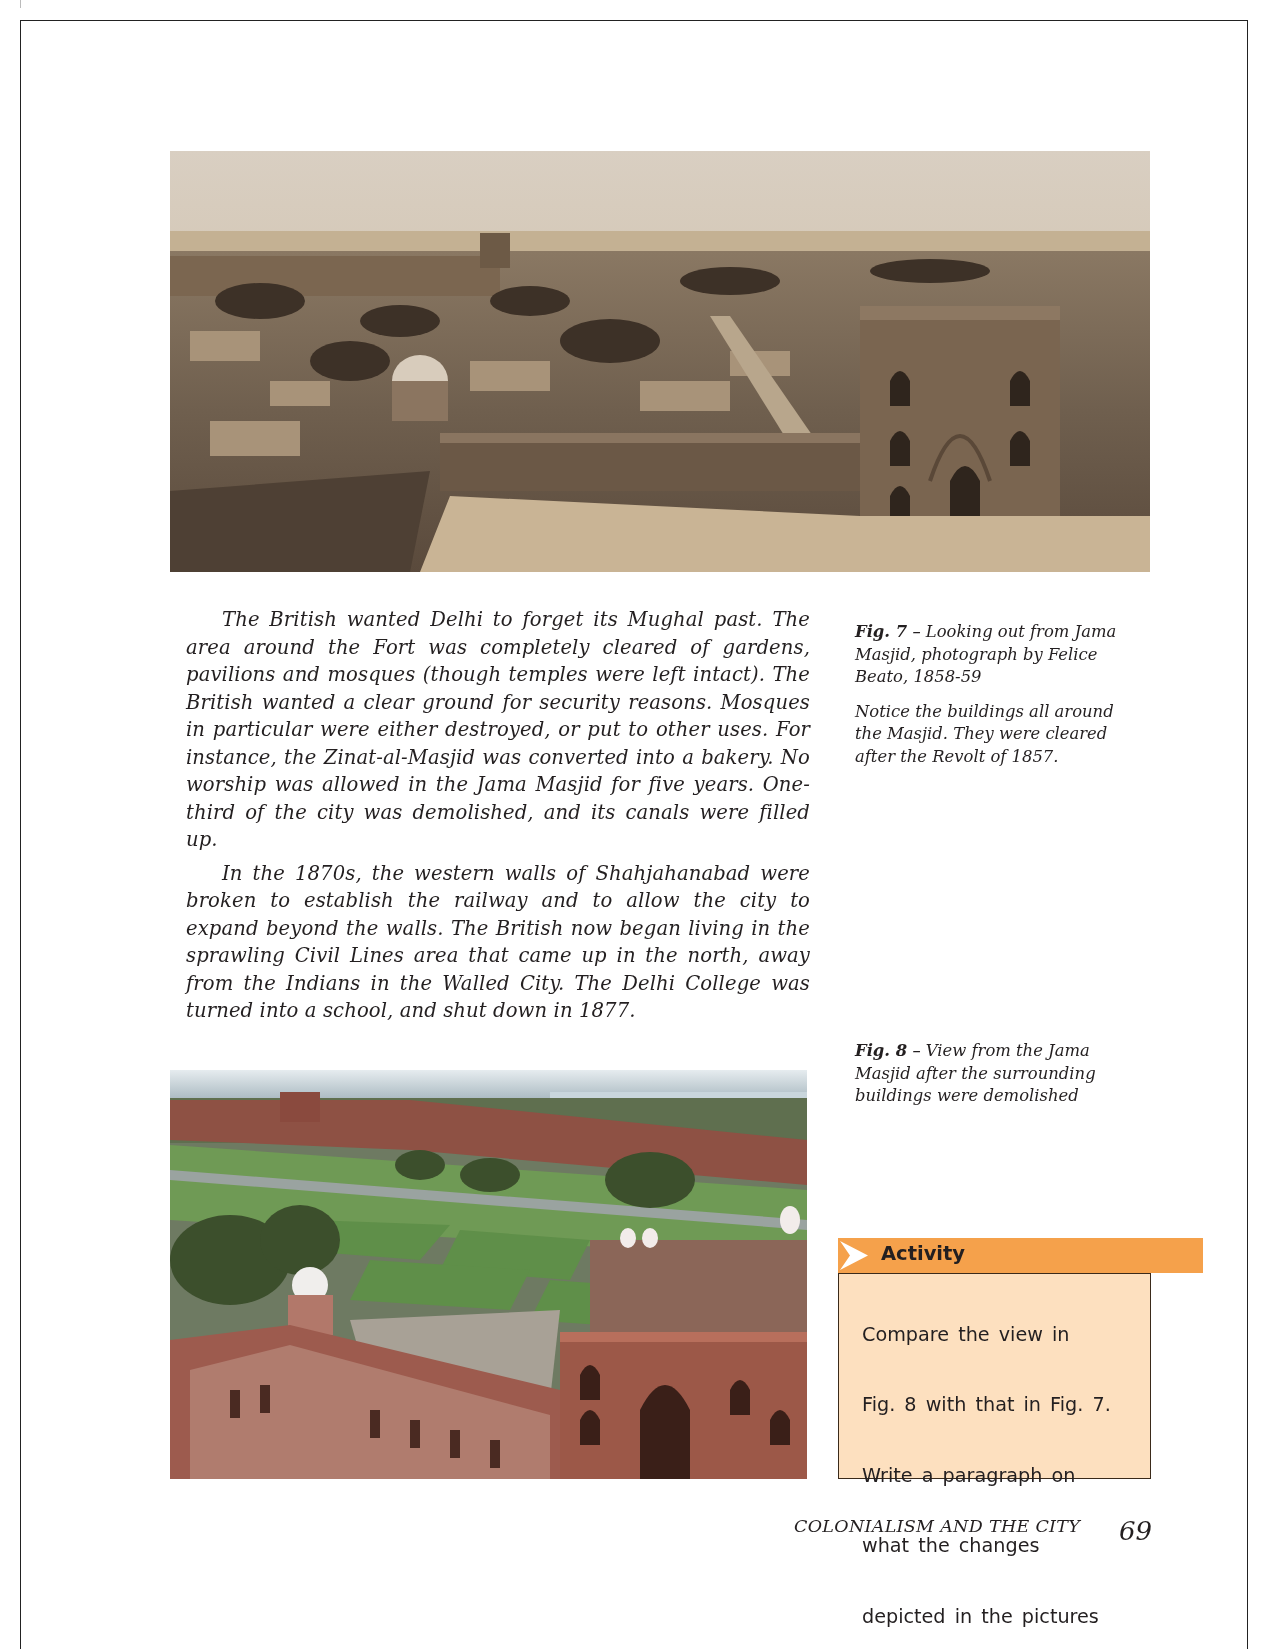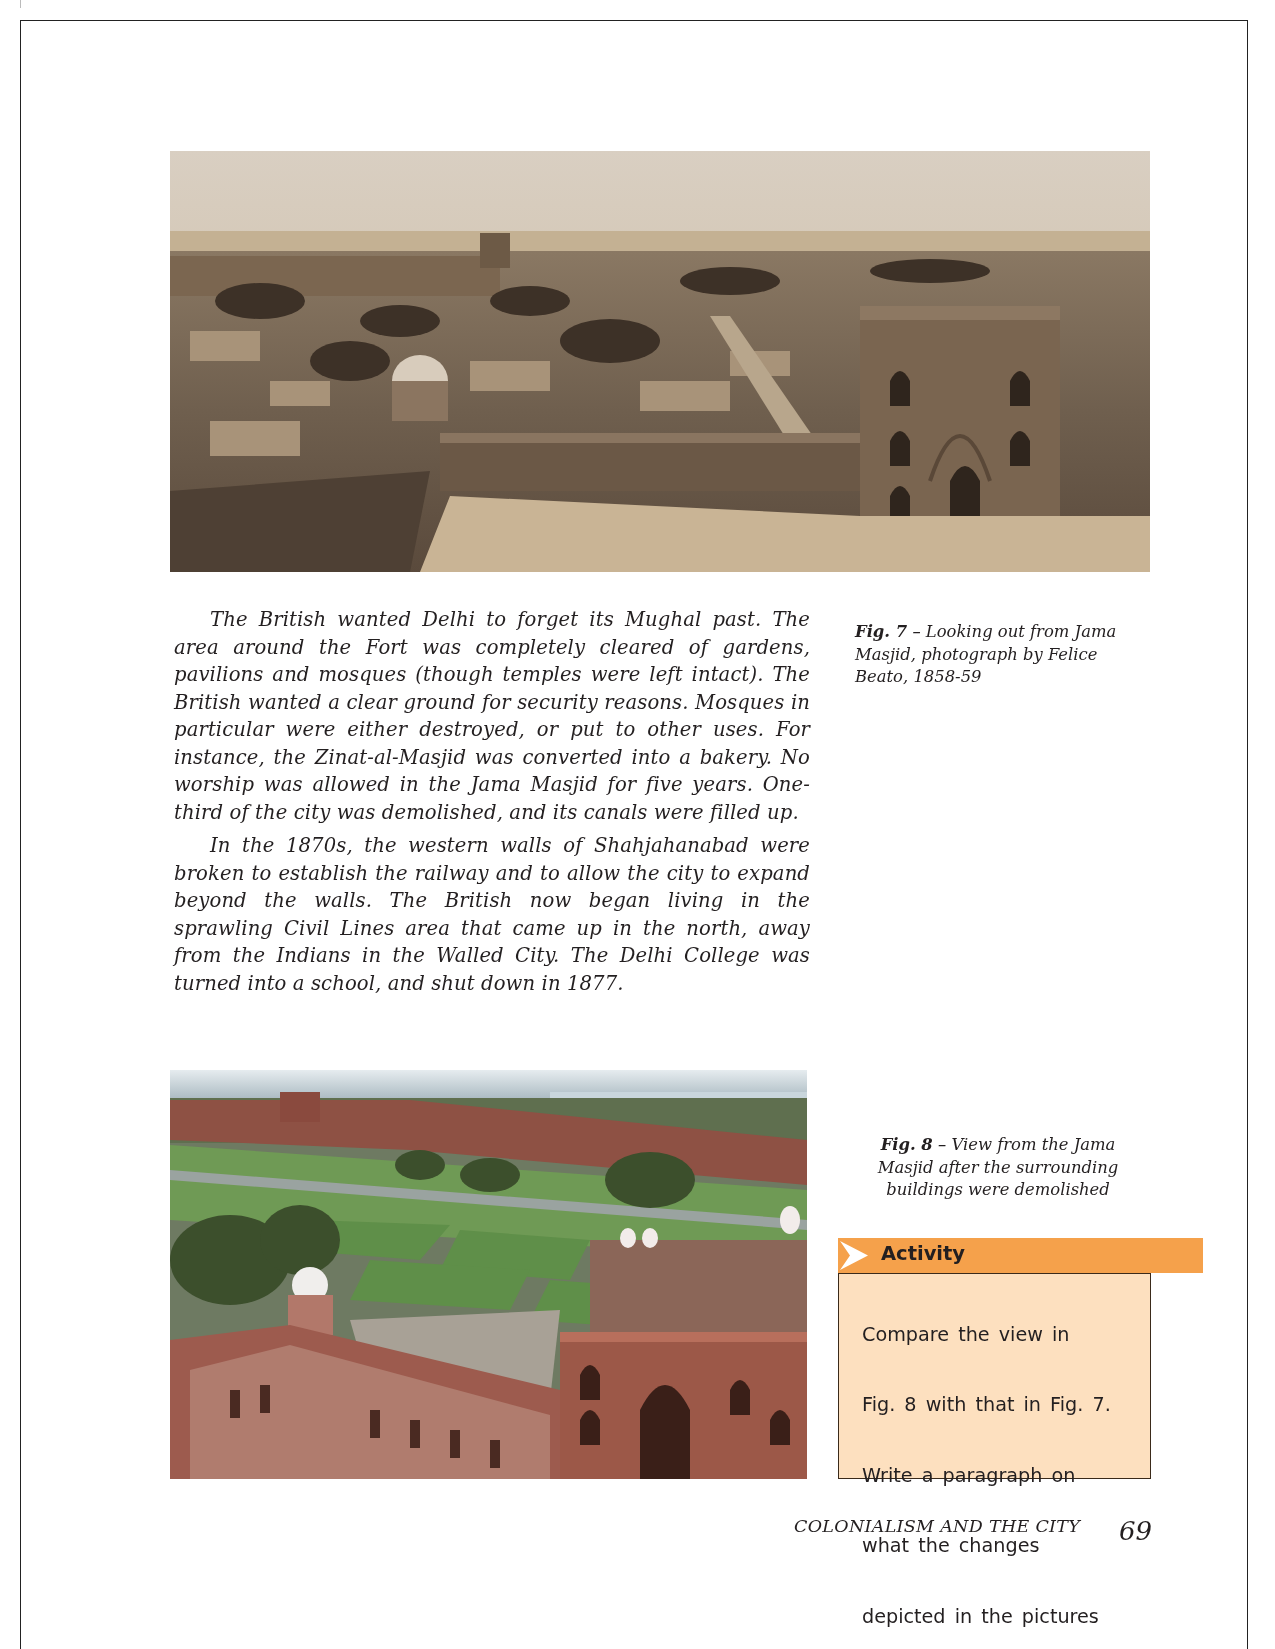--- a/index.html
+++ b/index.html
@@ -6,28 +6,28 @@
   body { width: 1275px; height: 1649px; position: relative; overflow: hidden; font-family: "DejaVu Serif", serif; color: #231f20; }
   .page-frame { position: absolute; left: 20px; top: 20px; width: 1228px; height: 1640px; border-left: 1.5px solid #222; border-top: 1.5px solid #222; border-right: 1.5px solid #222; box-sizing: border-box; }
   .crop-mark { position: absolute; left: 20px; top: 0; width: 1px; height: 8px; background: #bbb; }
 
   .photo { position: absolute; overflow: hidden; }
   #fig7 { left: 170px; top: 151px; width: 980px; height: 421px; }
   #fig8 { left: 170px; top: 1070px; width: 637px; height: 409px; }
   .photo svg { width: 100%; height: 100%; display: block; }
 
   .body-text { position: absolute; left: 170px; top: 606px; width: 640px; font-family: "DejaVu Serif", serif; font-style: italic; font-size: 19.6px; line-height: 27.5px; text-align: justify; color: #231f20; letter-spacing: 0.1px; }
-  .body-text p { margin: 0 0 6px 4px; text-indent: 36px; }
+  .body-text p { margin: 0 0 6px 16px; text-indent: 36px; }
 
   .caption { position: absolute; left: 843px; width: 310px; font-family: "DejaVu Serif", serif; font-style: italic; font-size: 16.4px; line-height: 22.5px; color: #231f20; }
   .caption .fig-num { font-style: italic; font-weight: bold; }
   .caption p { margin: 12px; }
   .caption .note { margin-top: 5px; }
   #cap7 { top: 609px; }
-  #cap8 { top: 1122px; text-align: center; }
+  #cap8 { top: 1028px; }
 
   .activity { position: absolute; left: 838px; top: 1238px; width: 365px; height: 241px; }
   .activity-header { height: 35px; background: #f5a14b; position: relative; }
   .activity-arrow { position: absolute; left: 2px; top: 3px; width: 28px; height: 29px; }
   .activity-title { position: absolute; left: 43px; top: 4px; font-family: "DejaVu Sans", sans-serif; font-weight: bold; font-size: 19.5px; color: #231f20; }
   .activity-body { position: absolute; top: 35px; left: 0; width: 313px; height: 206px; background: #fde0bf; border: 1px solid #3a2a1a; box-sizing: border-box; padding: 4px 10px 0 23px; font-family: "DejaVu Sans", sans-serif; font-size: 19.2px; line-height: 27.4px; color: #231f20; }
   .activity-body span { display: block; white-space: nowrap; word-spacing: 3px; margin-top: 43px; }
 
   .footer { position: absolute; top: 1516px; left: 790px; width: 362px; height: 26px; font-family: "DejaVu Serif", serif; font-style: italic; font-size: 17.5px; color: #231f20; }
   .footer-title { position: absolute; left: 4px; top: 0; letter-spacing: 0.3px; text-align: center; }
@@ -103,20 +103,21 @@
   </svg>
 </div>
 
 <div class="body-text">
   <p>The British wanted Delhi to forget its Mughal past. The area around the Fort was completely cleared of gardens, pavilions and mosques (though temples were left intact). The British wanted a clear ground for security reasons. Mosques in particular were either destroyed, or put to other uses. For instance, the Zinat-al-Masjid was converted into a bakery. No worship was allowed in the Jama Masjid for five years. One-third of the city was demolished, and its canals were filled up.</p>
   <p>In the 1870s, the western walls of Shahjahanabad were broken to establish the railway and to allow the city to expand beyond the walls. The British now began living in the sprawling Civil Lines area that came up in the north, away from the Indians in the Walled City. The Delhi College was turned into a school, and shut down in 1877.</p>
 </div>
 
 <div class="caption" id="cap7">
   <p><span class="fig-num">Fig. 7</span> <span>– Looking out from Jama Masjid, photograph by Felice Beato, 1858-59</span></p>
+  <p class="note">Notice the buildings all around the Masjid. They were cleared after the Revolt of 1857.</p>
 </div>
 
 <div class="photo" id="fig8">
   <svg viewBox="0 0 637 409" preserveAspectRatio="none">
     <defs>
       <linearGradient id="sky8" x1="0" y1="0" x2="0" y2="1">
         <stop offset="0" stop-color="#e6ecef"></stop>
         <stop offset="1" stop-color="#a9b9c1"></stop>
       </linearGradient>
     </defs>

